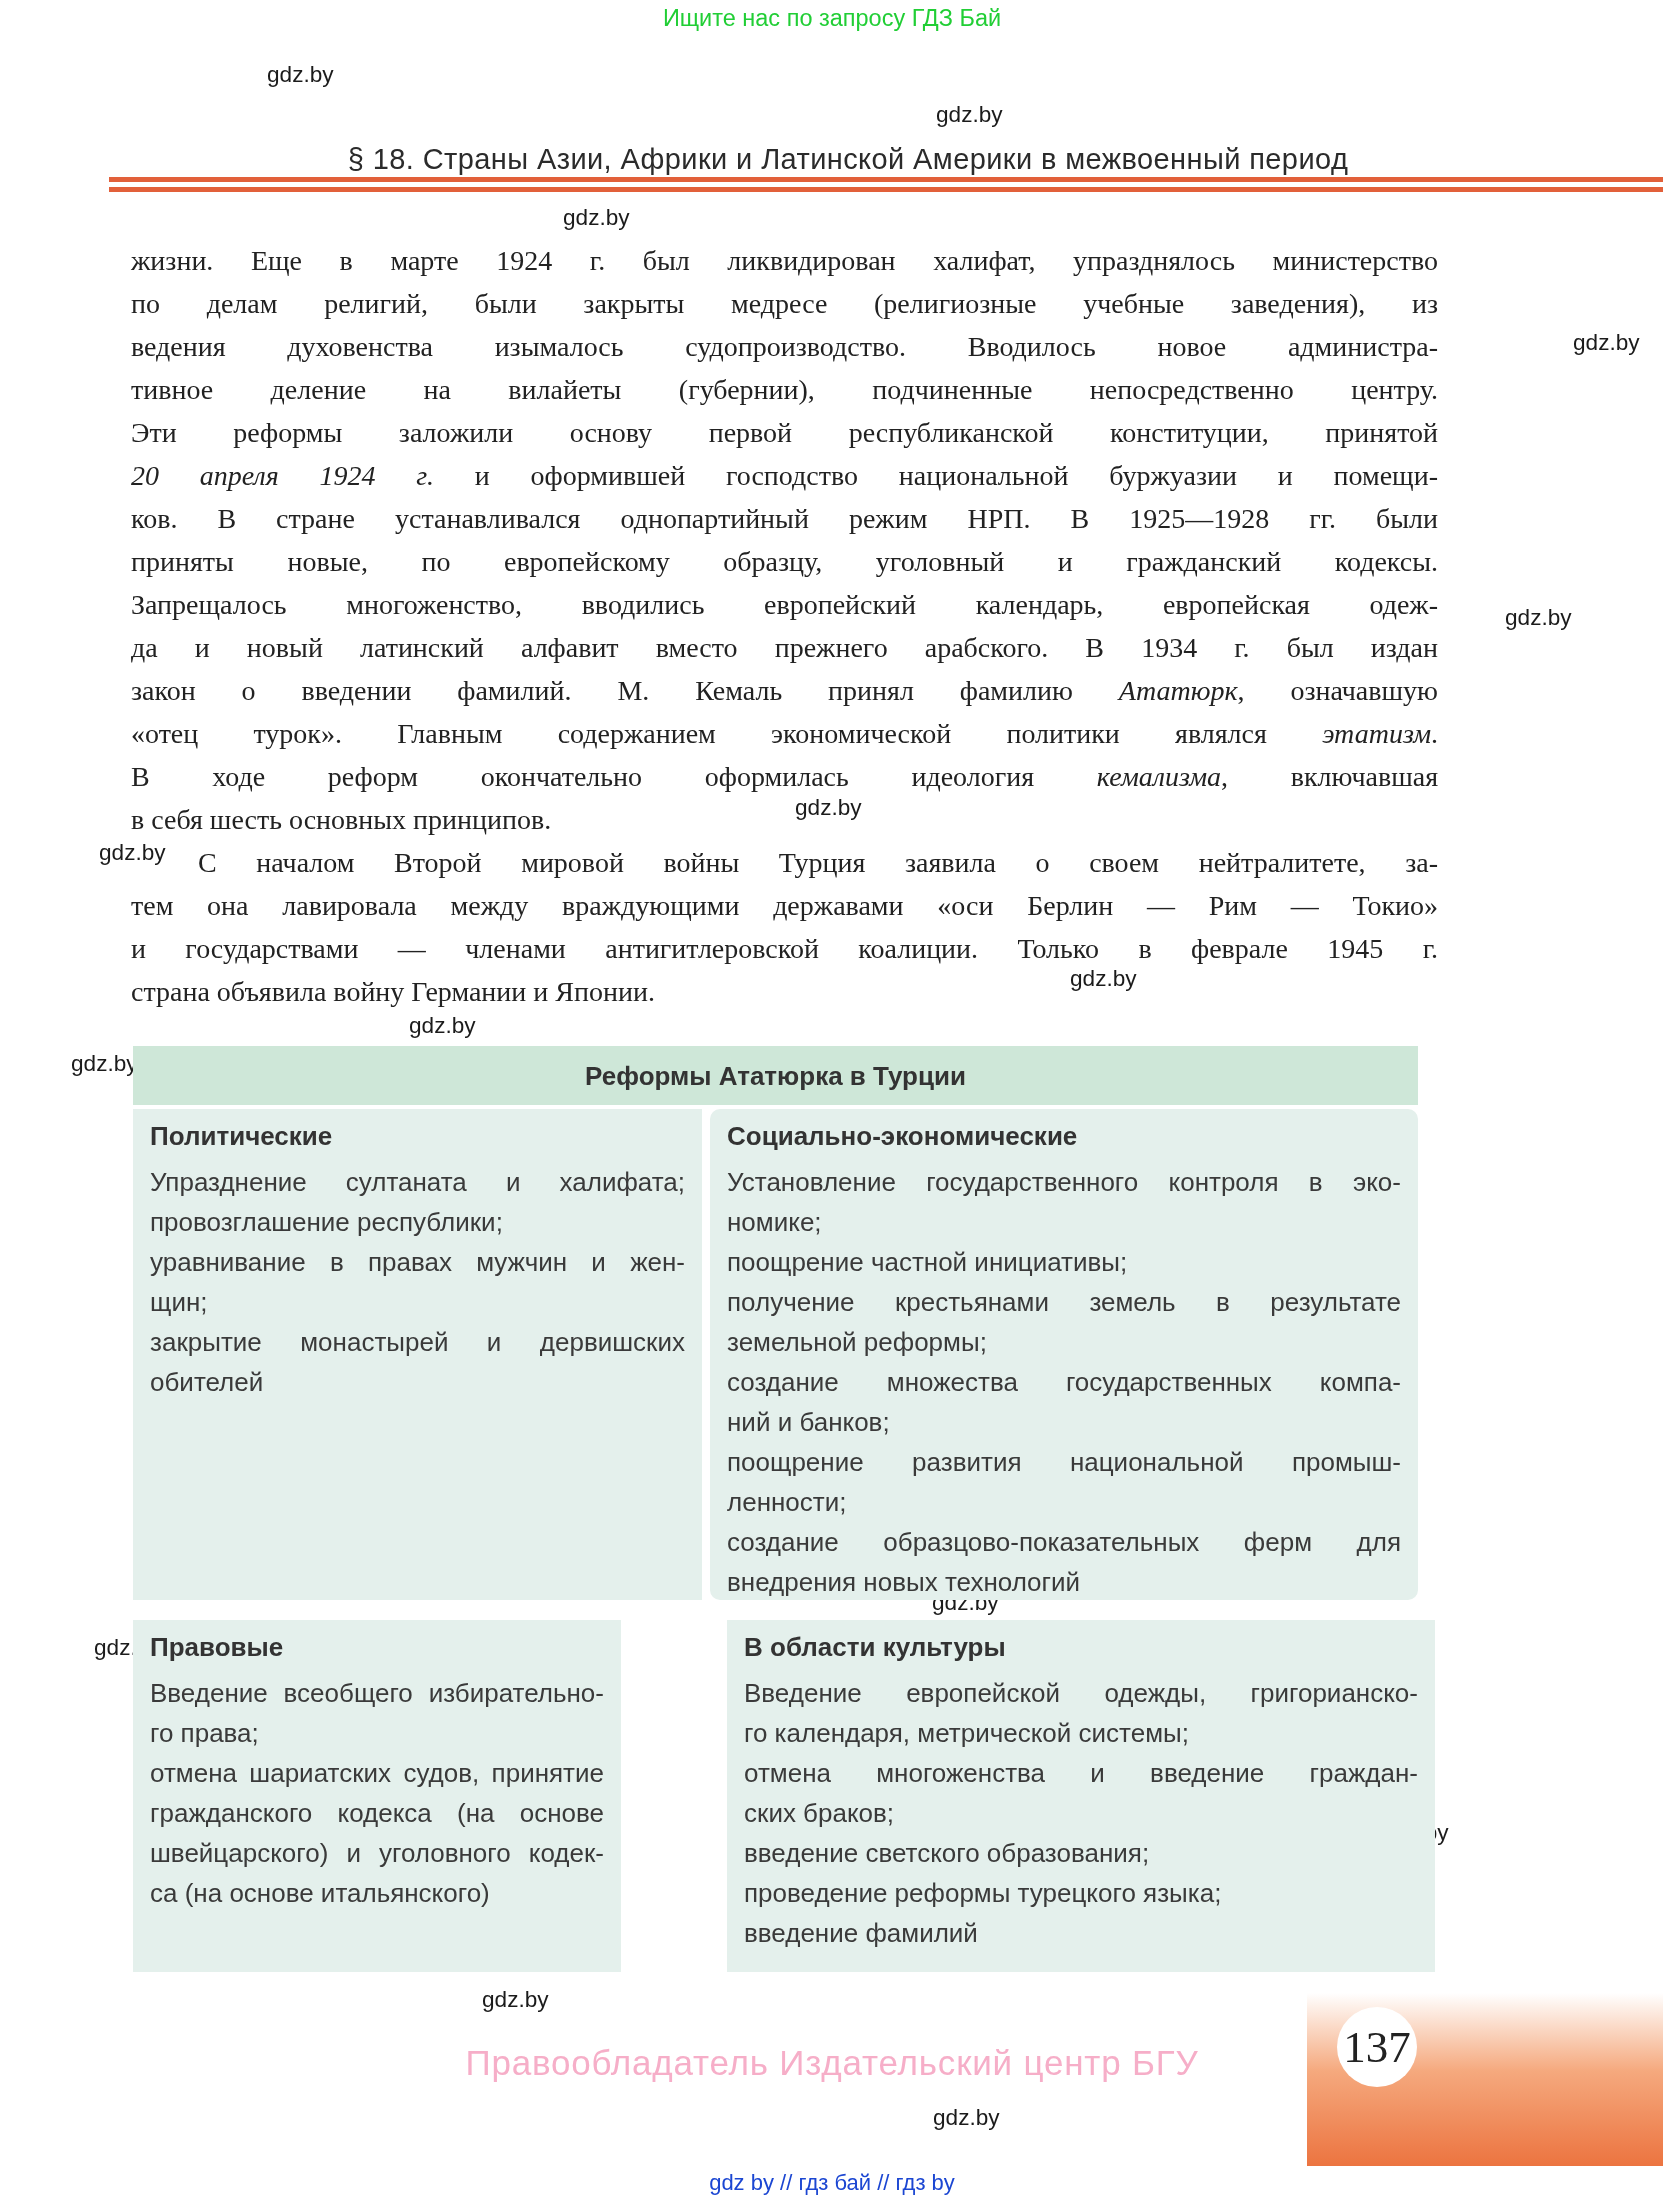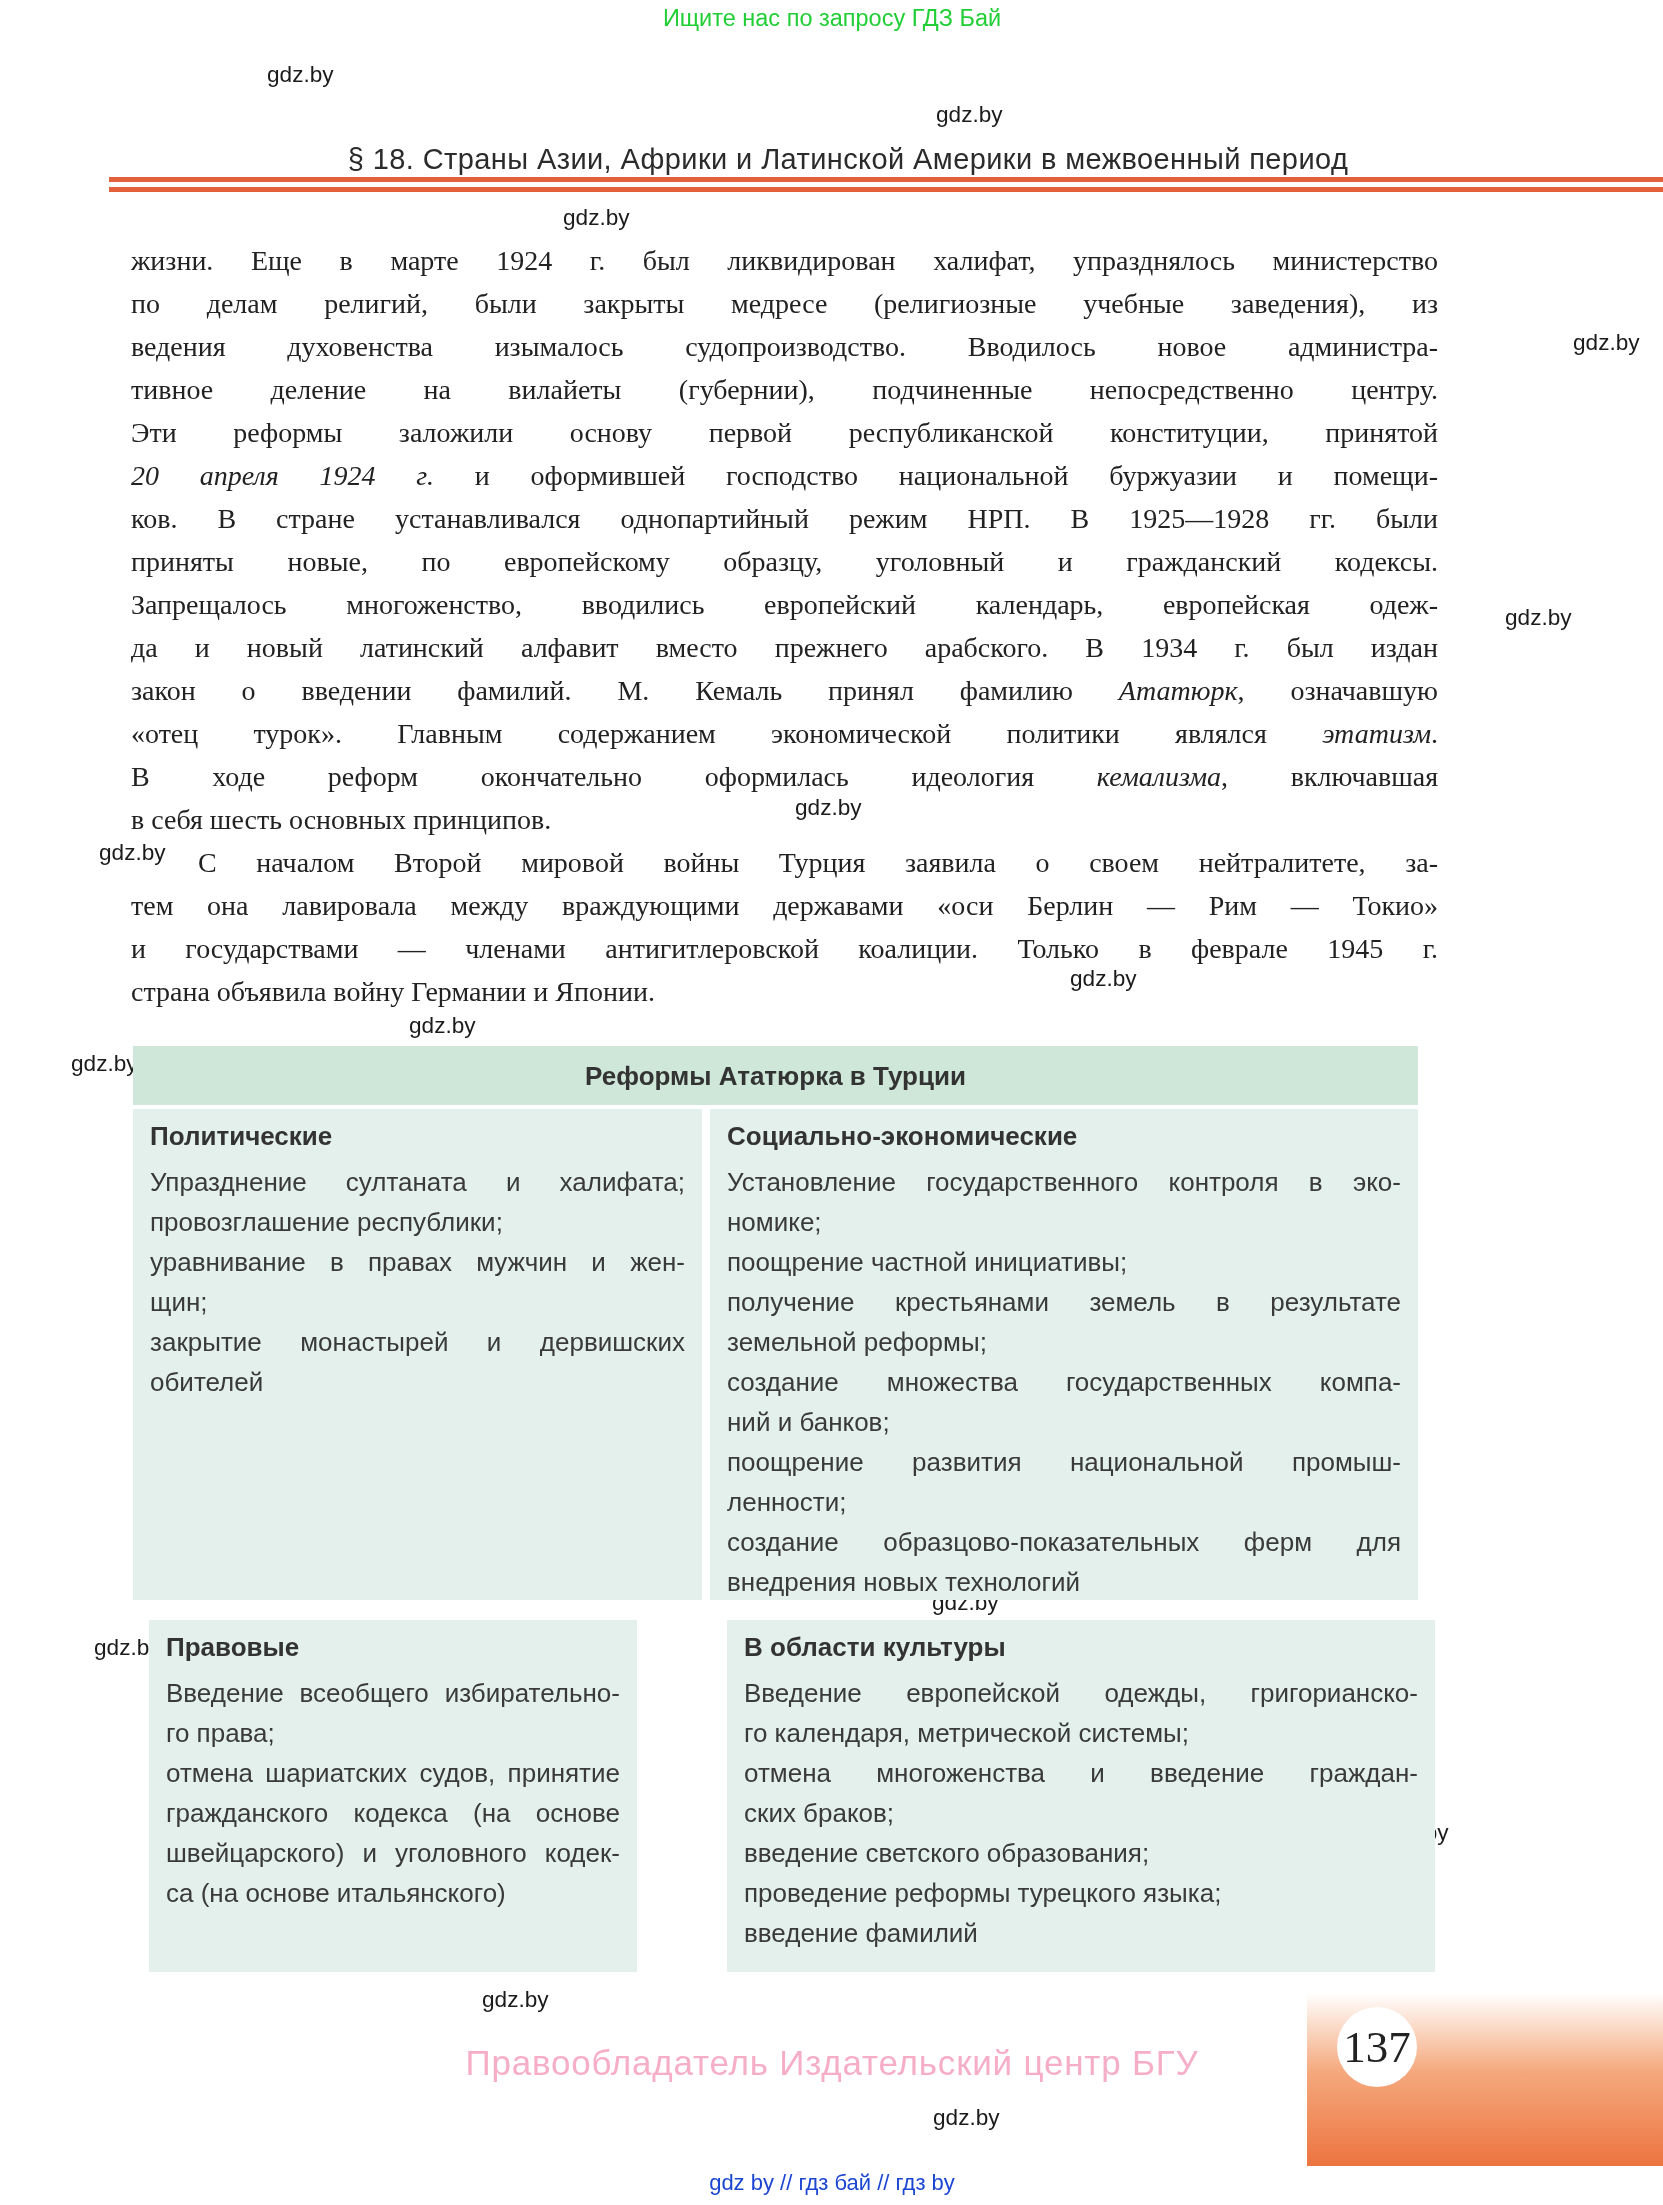--- a/index.html
+++ b/index.html
@@ -26,22 +26,22 @@
   .tl.ind{padding-left:67px;}
   .tl em{font-style:italic;}
 
   .band{position:absolute;left:133px;top:1046px;width:1285px;height:59px;
         background:var(--band-green);text-align:center;font-weight:bold;
         font-size:26px;color:#333333;line-height:60px;}
 
   .cell{position:absolute;background:var(--cell-green);box-sizing:border-box;
         padding:14.3px 17px 0 17px;font-size:26px;color:var(--table-text);}
   .c0{left:133px;top:1109px;width:569px;height:491px;}
-  .c1{left:710px;top:1109px;width:708px;height:491px;}
-  .c2{left:133px;top:1620px;width:488px;height:352px;margin-left:16px;}
+  .c1{left:710px;top:1109px;width:708px;height:491px;border-radius:10px;}
+  .c2{left:133px;top:1620px;width:488px;height:352px;}
   .c3{left:710px;top:1620px;width:708px;height:352px;margin-left:17px;}
   .cell-title{font-weight:bold;line-height:27px;margin-bottom:11.7px;color:#333333;}
   .cl{line-height:40px;}
   .cl.j{text-align:justify;text-align-last:justify;}
 
   .credit{position:absolute;top:2043px;left:0;width:100%;text-align:center;
           font-size:35px;color:var(--pink);letter-spacing:0.8px;}
 
   .orange-block{position:absolute;left:1307px;top:1993px;width:356px;height:173px;
           background:linear-gradient(180deg,#ffffff 0%,var(--orange-grad-mid) 45%,var(--orange-grad-end) 100%);}

